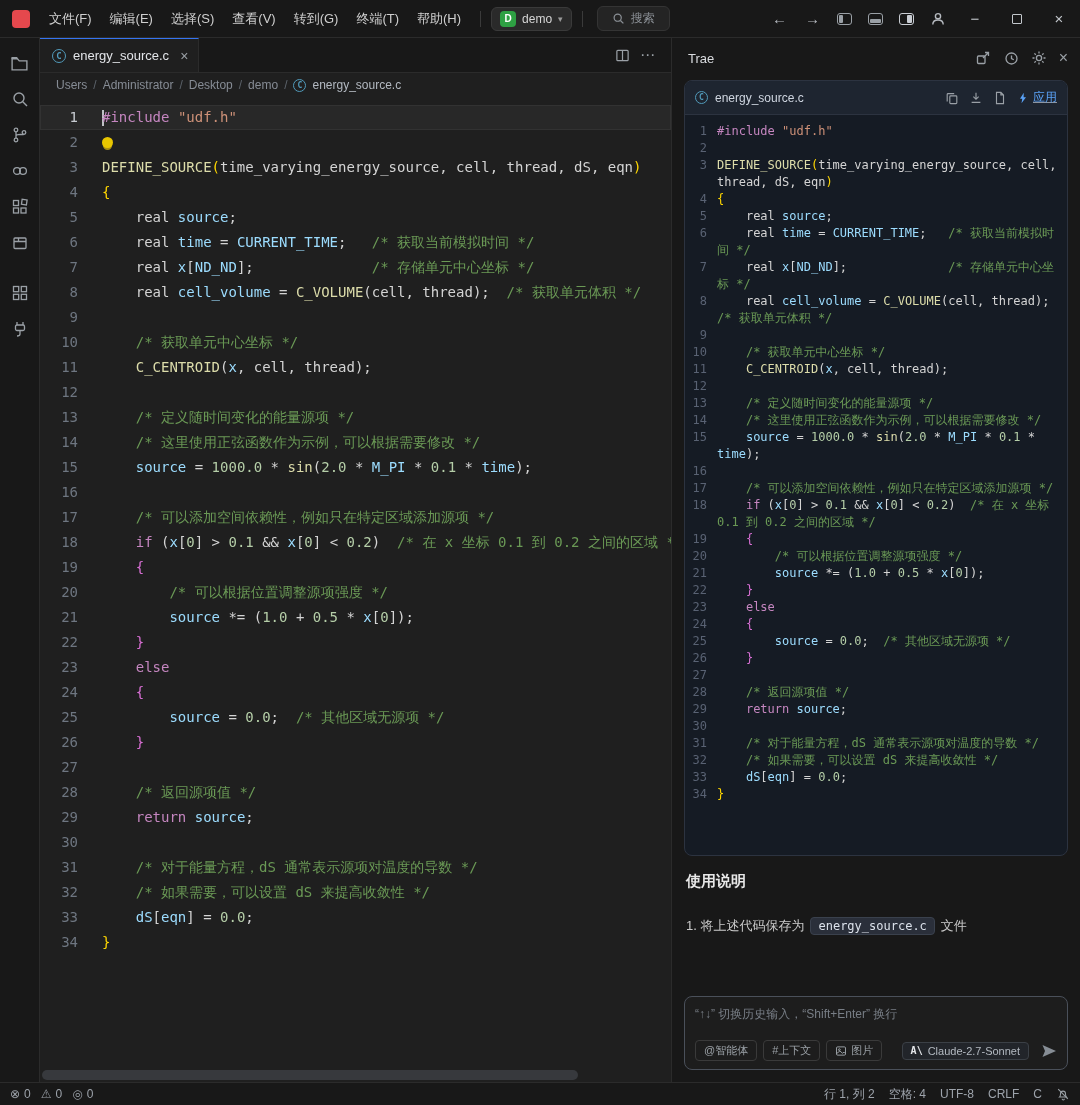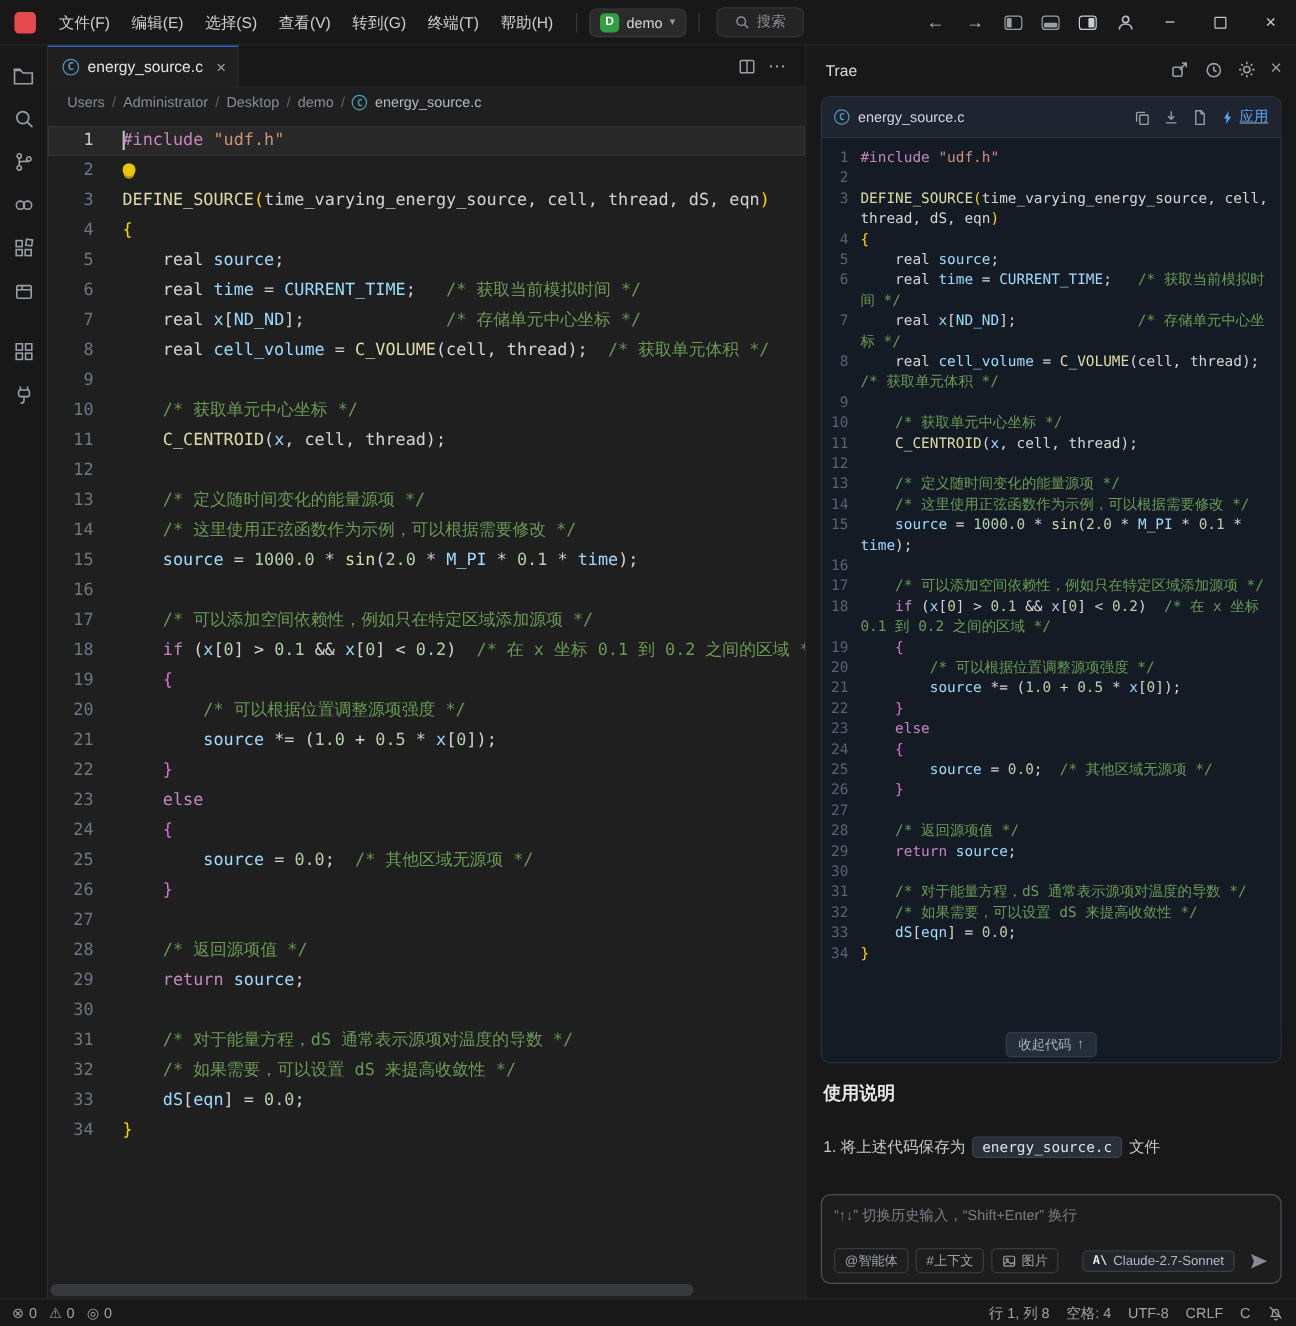--- a/index.html
+++ b/index.html
@@ -492,26 +492,20 @@
               </div>
               <div class="pcode-line">
                 <span class="ln">33</span>
                 <span class="lc"><span class="tk-p">    </span><span class="tk-v">dS</span><span class="tk-p">[</span><span class="tk-v">eqn</span><span class="tk-p">] = </span><span class="tk-n">0.0</span><span class="tk-p">;</span></span>
               </div>
               <div class="pcode-line">
                 <span class="ln">34</span>
                 <span class="lc"><span class="tk-b1">}</span></span>
               </div>
             </div>
-          <div class="card-footer">
-            <button class="collapse-btn">
-              <span>收起代码</span>
-              <span>↑</span>
-            </button>
-          </div>
         </div>
         <h3 class="section-title">使用说明</h3>
         <p class="instruction">
           <span>1. 将上述代码保存为</span>
           <span class="code-chip">energy_source.c</span>
           <span>文件</span>
         </p>
       </div>
       <div class="chatbox">
         <textarea class="chat-input" placeholder="“↑↓” 切换历史输入，“Shift+Enter” 换行" style=""></textarea>
@@ -558,21 +552,21 @@
           <span class="sb-ico">⚠</span>
           <span>0</span>
         </span>
         <span class="sb-item">
           <span class="sb-ico">◎</span>
           <span>0</span>
         </span>
       </span>
     <span class="sb-right">
       <span id="sb-right-items">
-          <span class="sb-item">行 1, 列 8</span>
+          <span class="sb-item">行 1, 列 2</span>
           <span class="sb-item">空格: 4</span>
           <span class="sb-item">UTF-8</span>
           <span class="sb-item">CRLF</span>
           <span class="sb-item">C</span>
         </span>
       <span class="icon-btn">
         <svg width="14" height="14" viewBox="0 0 16 16" fill="none" stroke="currentColor" stroke-width="1.2">
           <path d="M4 11.5 c0 0 1.2-1 1.2-4 a2.8 2.8 0 0 1 5.6 0 c0 3 1.2 4 1.2 4 z M7 13.5 a1.3 1.3 0 0 0 2.6 0"></path>
           <line x1="2.5" y1="2.5" x2="13.5" y2="13.5"></line>
         </svg>

